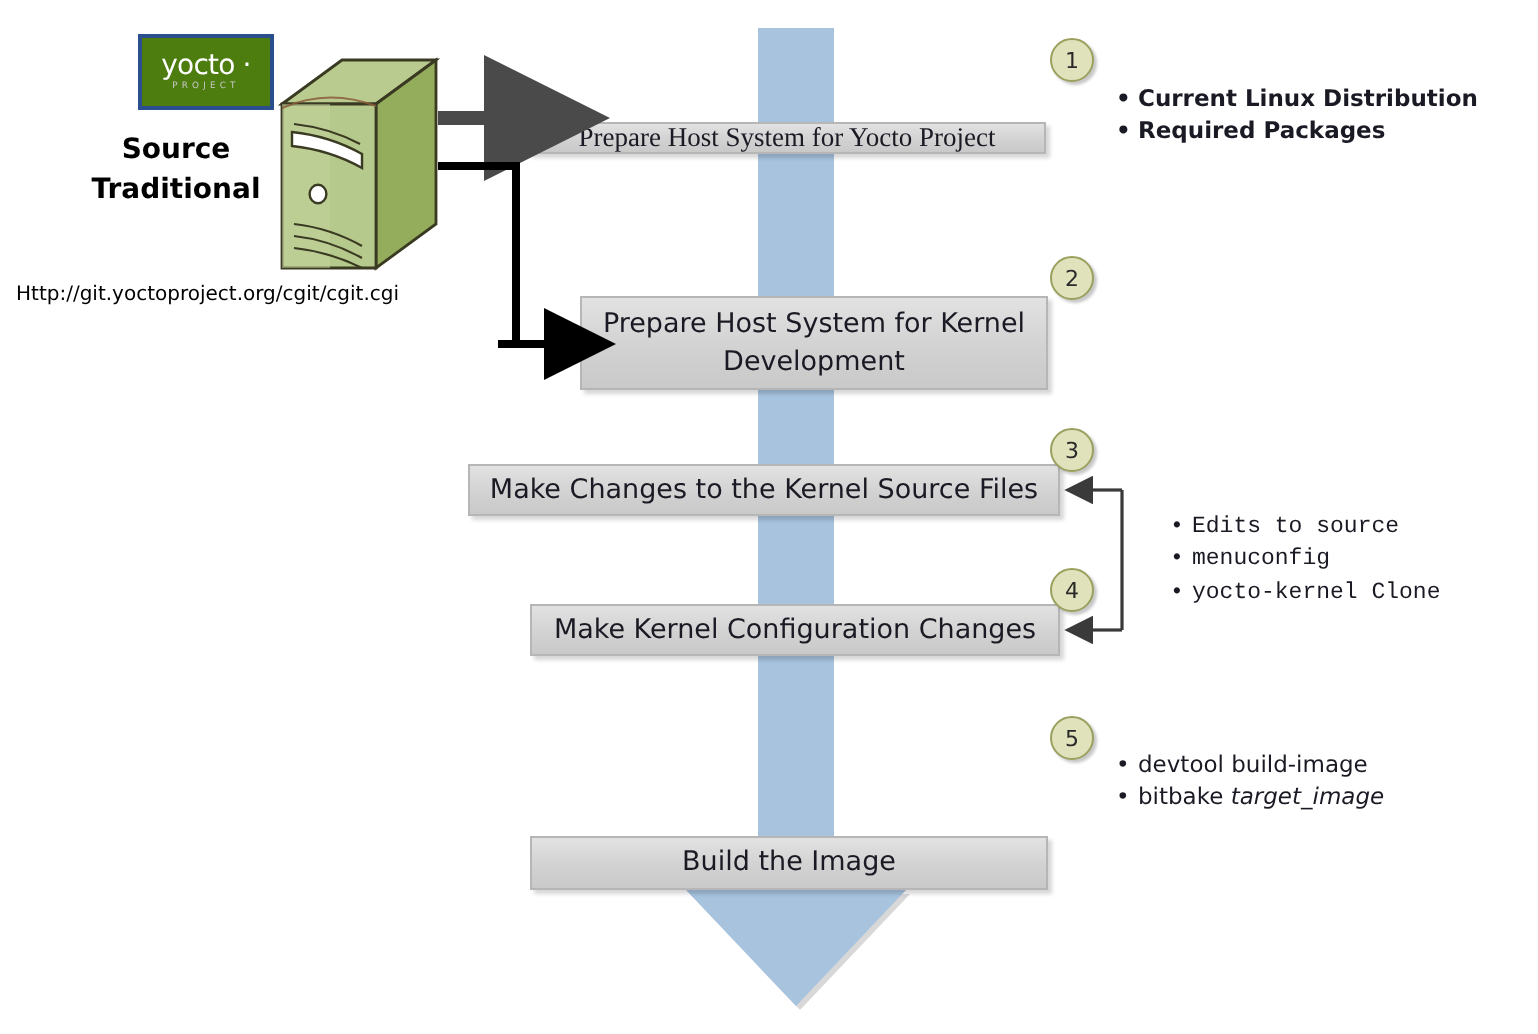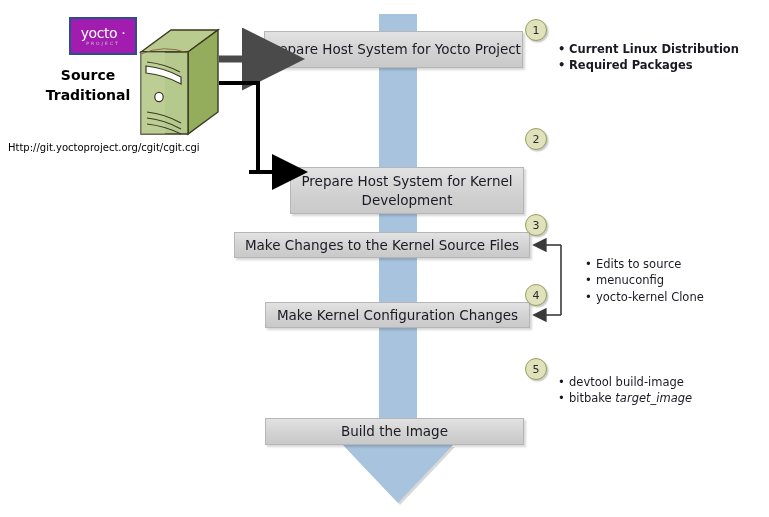--- a/index.html
+++ b/index.html
@@ -110,21 +110,21 @@
   }
   .notes li i { font-style: italic; margin-top: 37px; }
 
   
   .yocto-logo {
     position: absolute;
     left: 69px;
     top: 17px;
     width: 68px;
     height: 38px;
-    background: #a21caf;
+    background: #4d7c0f;
     border: 2px solid #2b4f8c;
     box-sizing: border-box;
     display: flex;
     flex-direction: column;
     align-items: center;
     justify-content: center;
     z-index: 4;
   }
   .yocto-word {
     color: #ffffff;
@@ -243,40 +243,40 @@
 
     <polyline points="219,83 258,83 258,172" fill="none" stroke="#000000" stroke-width="4"></polyline>
     <line x1="258" y1="172" x2="249" y2="172" stroke="#000000" stroke-width="4"></line>
     <line x1="249" y1="172" x2="276" y2="172" stroke="#000000" stroke-width="4" marker-end="url(#ah-black)"></line>
 
     <polyline points="561,245 561,315" fill="none" stroke="#3a3a3a" stroke-width="1.6"></polyline>
     <line x1="561" y1="245" x2="545" y2="245" stroke="#3a3a3a" stroke-width="1.6" marker-end="url(#ah-left)"></line>
     <line x1="561" y1="315" x2="545" y2="315" stroke="#3a3a3a" stroke-width="1.6" marker-end="url(#ah-left)"></line>
   </svg>
 
-  <div class="pbox" style="left:264px; top:31px; width:259px; height:37px;">Prepare Host System for Yocto Project</div>
+  <div class="pbox" style="left:264px; top:61px; width:259px; height:16px;font-family:Liberation Serif, serif;">Prepare Host System for Yocto Project</div>
   <div class="step-circle" style="left:525px; top:19px;">1</div>
   <div class="notes" style="left:556px; top:41px; width:205px;font-weight:bold;">
     <ul>
       <li>Current Linux Distribution</li>
       <li>Required Packages</li>
     </ul>
   </div>
 
-  <div class="pbox" style="left:290px; top:148px; width:234px; height:47px;margin-top:19px;">Prepare Host System for Kernel
+  <div class="pbox" style="left:290px; top:148px; width:234px; height:47px;">Prepare Host System for Kernel
 Development</div>
   <div class="step-circle" style="left:525px; top:128px;">2</div>
 
   <div class="pbox" style="left:234px; top:232px; width:296px; height:26px;">Make Changes to the Kernel Source Files</div>
   <div class="step-circle" style="left:525px; top:214px;">3</div>
 
   <div class="pbox" style="left:265px; top:302px; width:265px; height:26px;">Make Kernel Configuration Changes</div>
   <div class="step-circle" style="left:525px; top:284px;">4</div>
 
-  <div class="notes" style="left:583px; top:256px; width:185px;">
+  <div class="notes" style="left:583px; top:256px; width:185px;font-family:Liberation Mono, monospace;">
     <ul>
       <li>Edits to source</li>
       <li>menuconfig</li>
       <li>yocto-kernel Clone</li>
     </ul>
   </div>
 
   <div class="pbox" style="left:265px; top:378px; width:259px; height:27px;margin-top:40px;">Build the Image</div>
   <div class="step-circle" style="left:525px; top:358px;">5</div>
   <div class="notes" style="left:556px; top:374px; width:205px;">

